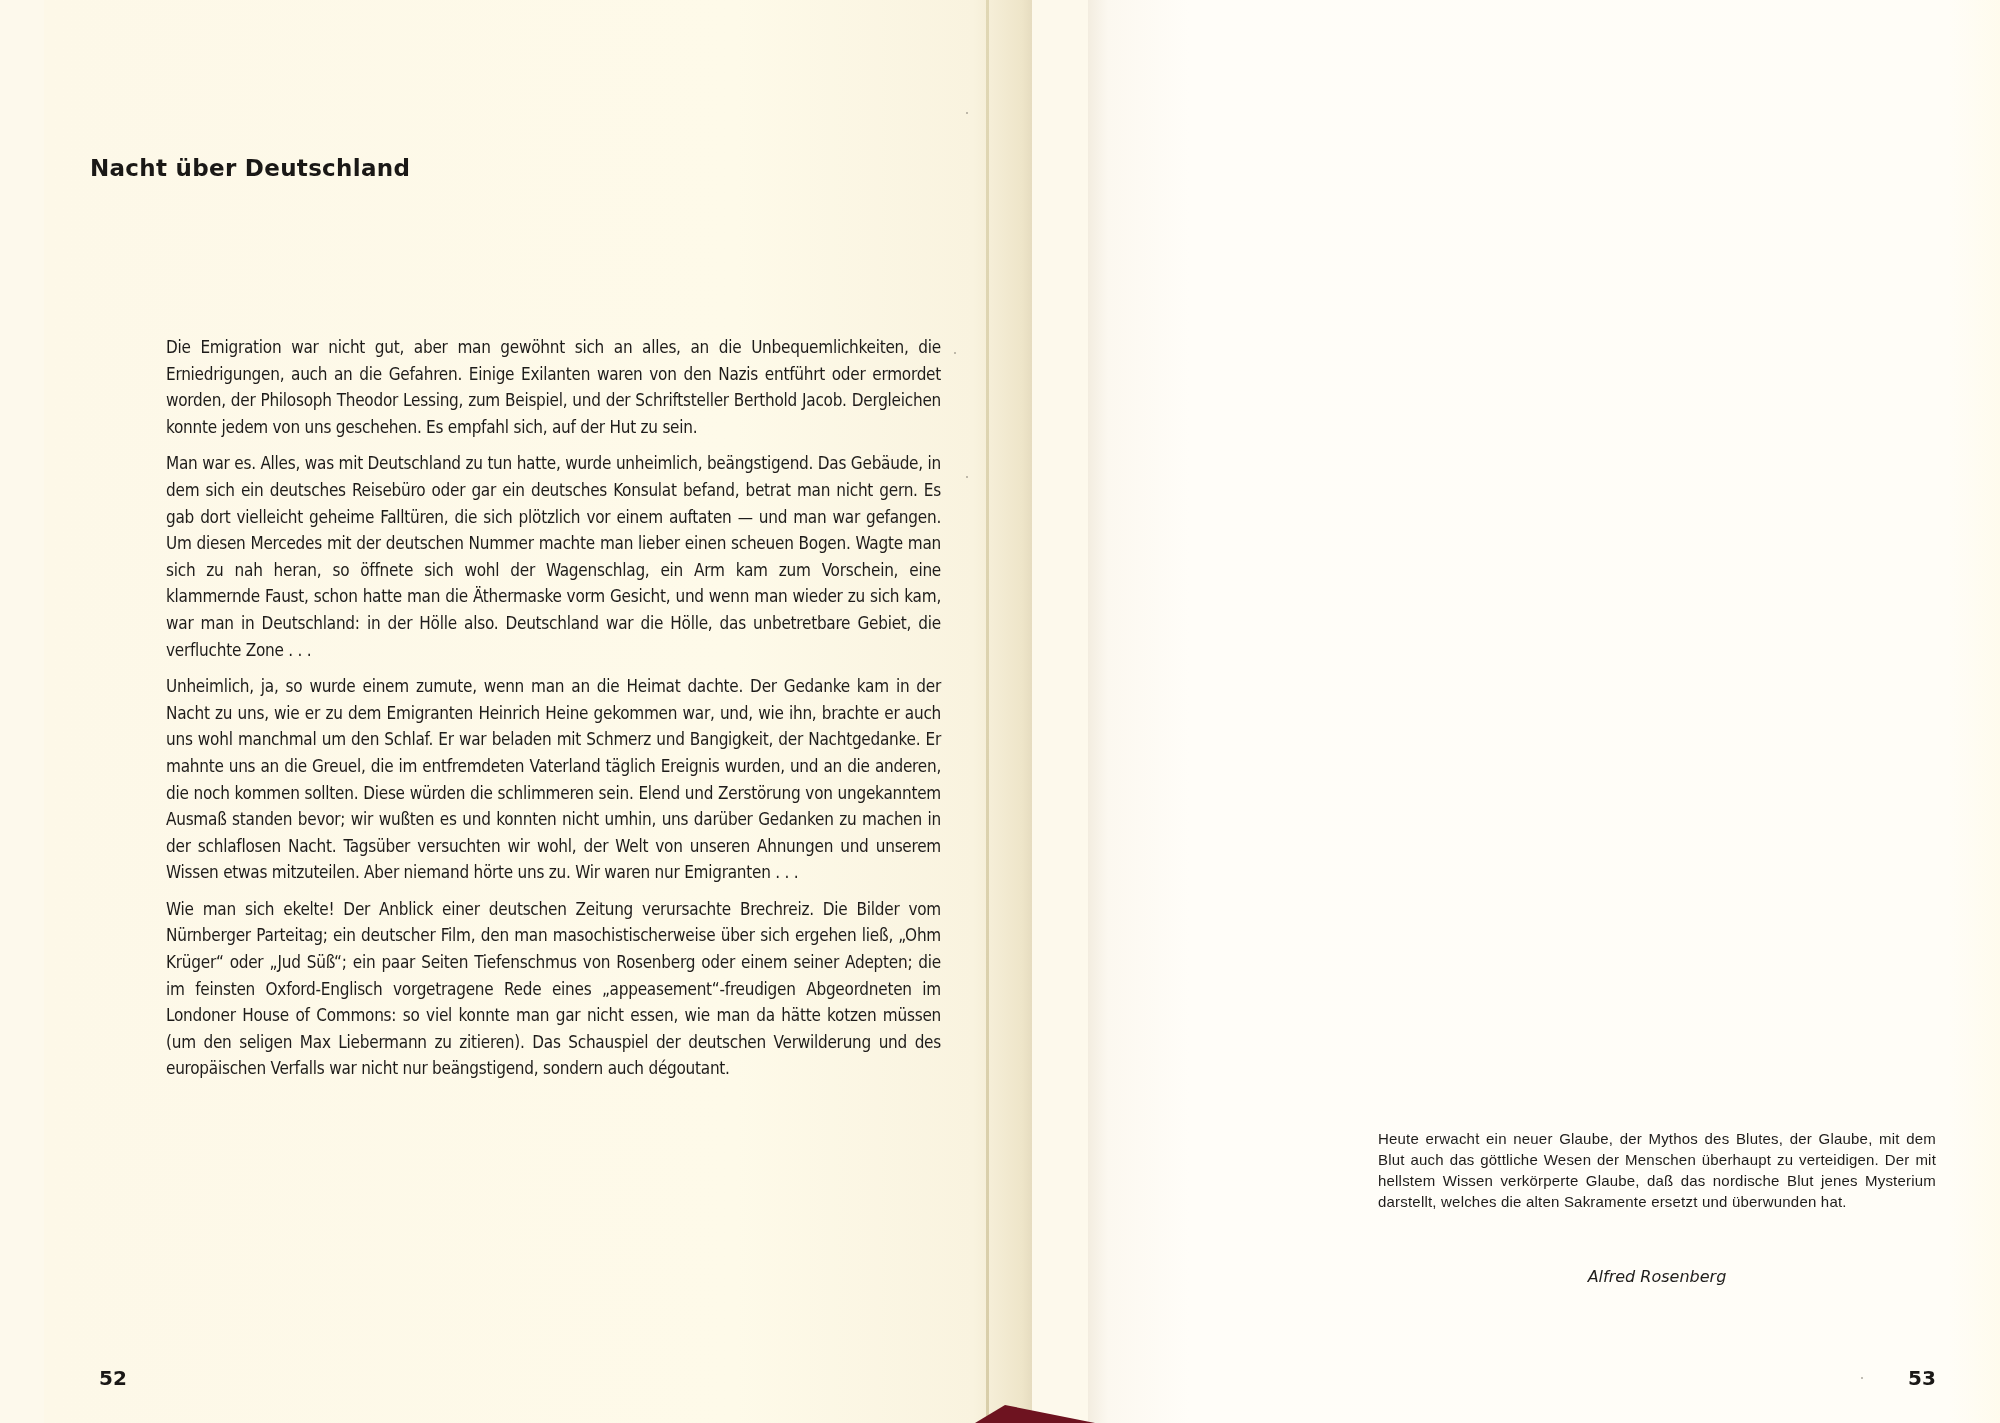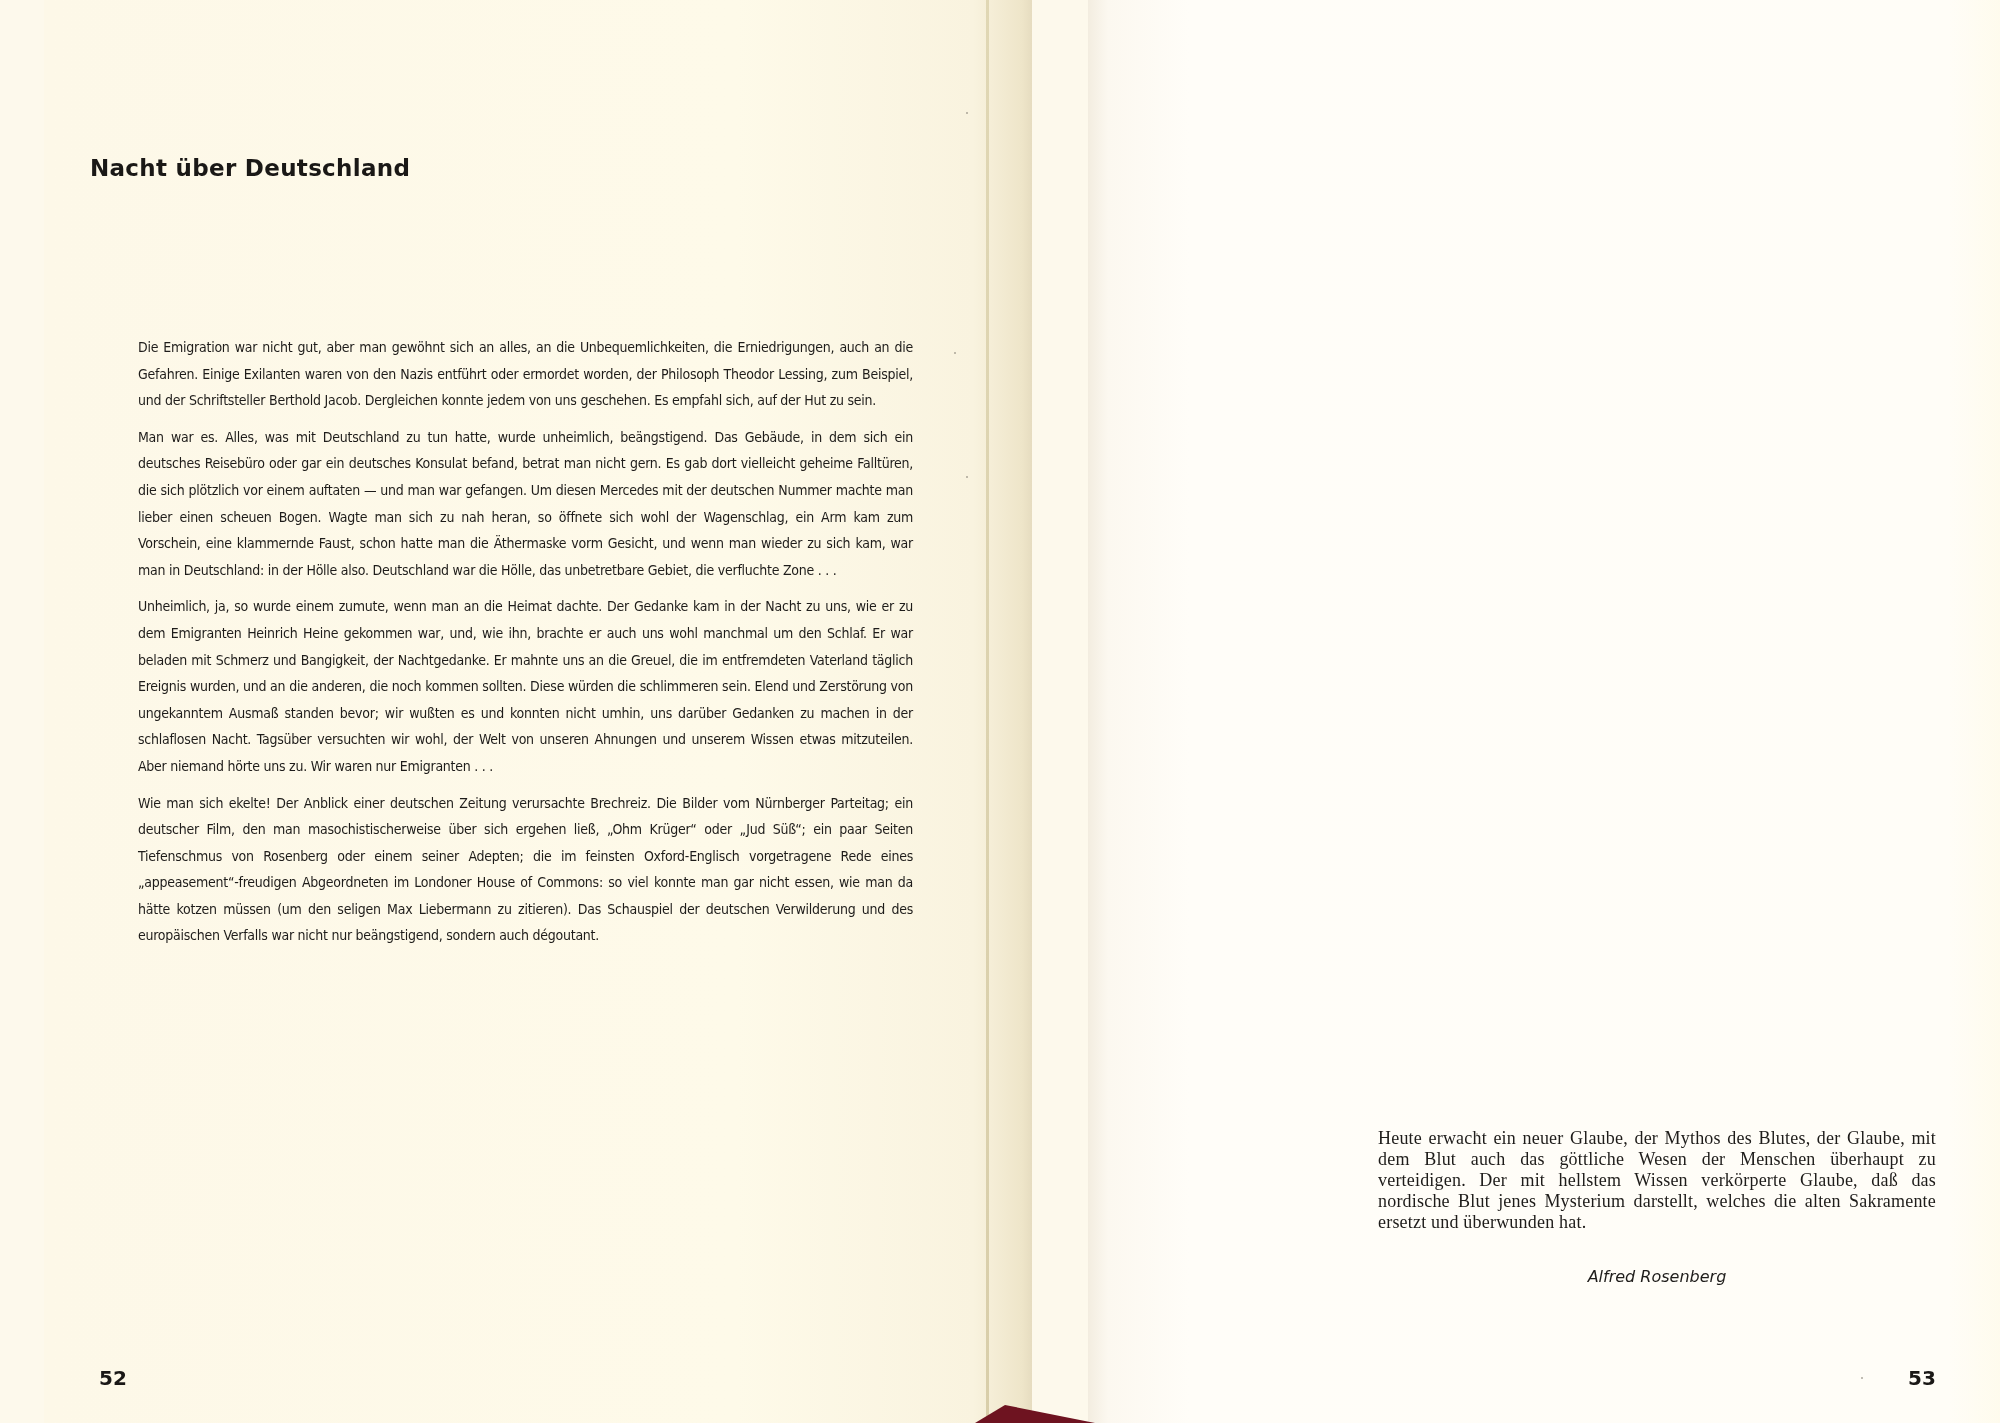--- a/index.html
+++ b/index.html
@@ -29,22 +29,22 @@
     position: absolute; left: 975px; top: 1405px; width: 120px; height: 18px;
     background: #6e1320;
     clip-path: polygon(0 100%, 25% 0, 100% 100%);
   }
   .chapter-title {
     position: absolute; left: 46px; top: 155px;
     font-family: "DejaVu Sans", sans-serif; font-weight: bold; font-size: 23px;
     letter-spacing: 0.3px; color: #1a1816;
   }
   .body-text {
-    position: absolute; left: 94px; top: 334px; width: 775px;
-    font-family: "DejaVu Sans", sans-serif; font-size: 14px; line-height: 26.6px;
+    position: absolute; left: 122px; top: 334px; width: 775px;
+    font-family: "DejaVu Sans", sans-serif; font-size: 17px; line-height: 26.6px;
     text-align: justify; color: #1e1c1a;
     font-stretch: condensed;
     letter-spacing: -0.25px;
   }
   .body-text p { margin: 0 0 10px 0; }
   .source {
     font-style: italic; margin-top: 6px;
   }
   .page-num {
     position: absolute; top: 1366px;
@@ -52,21 +52,21 @@
   }
   .pn-left { left: 55px; }
   .pn-right { left: 1908px; }
   .section-numeral {
     position: absolute; left: 1922px; top: 155px;
     font-family: "DejaVu Sans", sans-serif; font-weight: bold; font-size: 42px;
     line-height: 42px; color: #15151a; letter-spacing: 2px;
   }
   .epigraph {
     position: absolute; left: 1378px; top: 1128px; width: 558px;
-    font-family: Liberation Serif, serif; font-size: 18px; line-height: 21px;
+    font-family: Liberation Sans, sans-serif; font-size: 15px; line-height: 21px;
     text-align: justify; color: #1e1c1a; letter-spacing: 0.2px;
   }
   .epigraph-author {
     position: absolute; left: 1378px; top: 1267px; width: 558px; text-align: center;
     font-family: "DejaVu Sans", sans-serif; font-style: italic; font-size: 16px; color: #1e1c1a;
   }
   .speck { position: absolute; width: 2px; height: 2px; background: #8a8478; border-radius: 1px; opacity: 0.7; }
 </style>
 </head>
 <body>

